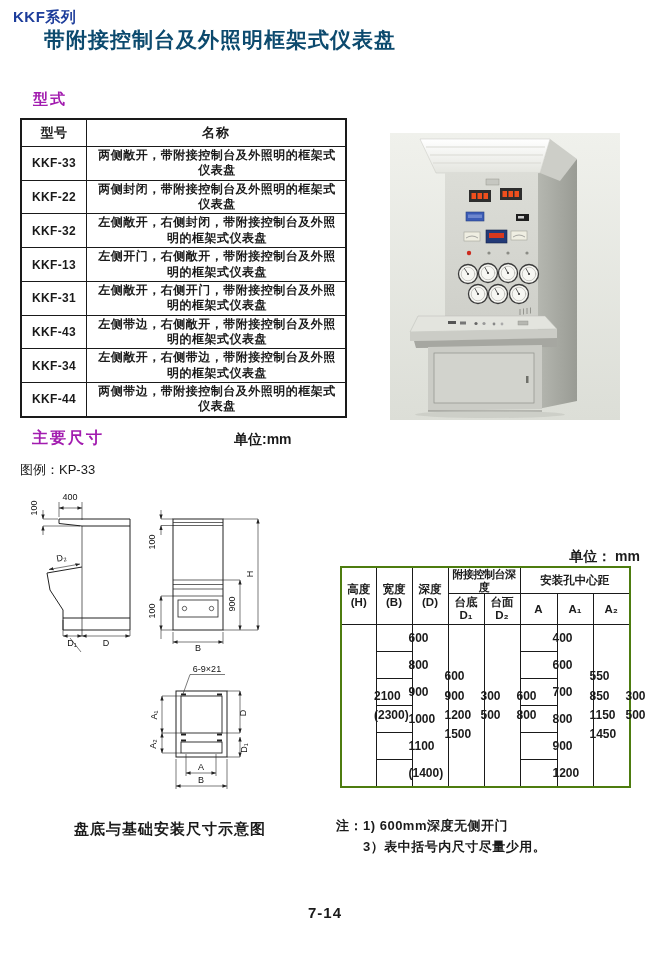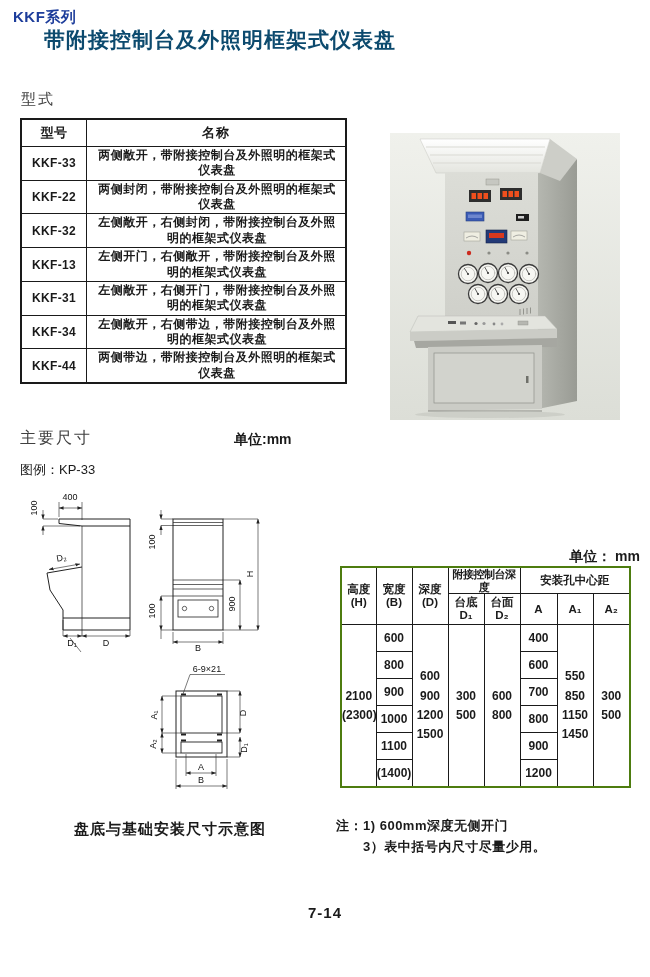--- a/index.html
+++ b/index.html
@@ -5,21 +5,21 @@
   html,body { margin:0; padding:0; background:#ffffff; }
   .page {
     position:relative; width:650px; height:977px; background:#ffffff;
     font-family:"Liberation Sans","DejaVu Sans",sans-serif; color:#1a1a1a; overflow:hidden;
   }
   .abs { position:absolute; }
 
   .series-title { left:13px; top:8px; font-size:15px; font-weight:bold; color:#1d3d9b; letter-spacing:0.5px; }
   .main-title  { left:13px; top:26px; font-size:21px; font-weight:bold; color:#0c4a6e; letter-spacing:1px;margin-left:31px; }
 
-  .sec-heading { font-size:15px; font-weight:normal; color:#404040; letter-spacing:2px; }
+  .sec-heading { font-size:15px; font-weight:bold; color:#a21caf; letter-spacing:2px;margin-left:12px; }
   #type-heading { left:21px; top:90px; }
   #dims-heading { left:20px; top:428px; font-size:16px; }
   #dims-unit { left:234px; top:431px; font-size:14px; font-weight:bold; letter-spacing:0; }
   #legend-label { left:20px; top:461px; font-size:13px; font-weight:normal; letter-spacing:0; }
 
   
   .model-table { left:20px; top:118px; width:327px; border-collapse:collapse; table-layout:fixed;
                  border:2px solid #1a1a1a; }
   .model-table th, .model-table td { border:1px solid #1a1a1a; font-size:12px; }
   .model-table thead th { height:24px; font-weight:bold; font-size:13px; letter-spacing:1px; }
@@ -30,21 +30,21 @@
   
   #size-unit { left:500px; top:548px; width:140px; text-align:right; font-size:14px; font-weight:bold; }
   .size-table { left:340px; top:566px; width:289px; border-collapse:collapse; table-layout:fixed;
                 border:2px solid #4d7c0f; }
   .size-table th, .size-table td { border:1px solid #1a1a1a; text-align:center; vertical-align:middle;
                 font-weight:bold; padding:0; }
   .size-table thead tr:nth-child(1) th { height:25px; }
   .size-table thead tr:nth-child(2) th { height:30px; }
   .size-table th { font-size:11.5px; white-space:pre-line; line-height:1.15; }
   .size-table .th-wide { font-size:11px; letter-spacing:-0.5px; }
-  .size-table td { font-size:12px; height:26px; }
+  .size-table td { font-size:12px; height:26px;padding-left:32px; }
   .size-table .merged { white-space:pre-line; line-height:1.6; }
 
   
   .notes { left:336px; top:815px; font-size:13px; font-weight:bold; display:flex; line-height:1.65; letter-spacing:0.5px;}
   .notes .note-items div { white-space:nowrap; }
 
   .drawing-caption { left:30px; top:820px; width:280px; text-align:center; font-size:15px;
                      font-weight:bold; letter-spacing:1px; }
 
   .page-number { left:0; top:904px; width:650px; text-align:center; font-size:15px; font-weight:bold; letter-spacing:1px; }
@@ -81,20 +81,24 @@
           <td class="mcol">KKF-32</td>
           <td class="ncol">左侧敞开，右侧封闭，带附接控制台及外照明的框架式仪表盘</td>
         </tr>
         <tr>
           <td class="mcol">KKF-13</td>
           <td class="ncol">左侧开门，右侧敞开，带附接控制台及外照明的框架式仪表盘</td>
         </tr>
         <tr>
           <td class="mcol">KKF-31</td>
           <td class="ncol">左侧敞开，右侧开门，带附接控制台及外照明的框架式仪表盘</td>
+        </tr>
+        <tr>
+          <td class="mcol">KKF-43</td>
+          <td class="ncol">左侧带边，右侧敞开，带附接控制台及外照明的框架式仪表盘</td>
         </tr>
         <tr>
           <td class="mcol">KKF-34</td>
           <td class="ncol">左侧敞开，右侧带边，带附接控制台及外照明的框架式仪表盘</td>
         </tr>
         <tr>
           <td class="mcol">KKF-44</td>
           <td class="ncol">两侧带边，带附接控制台及外照明的框架式仪表盘</td>
         </tr>
       </tbody>

